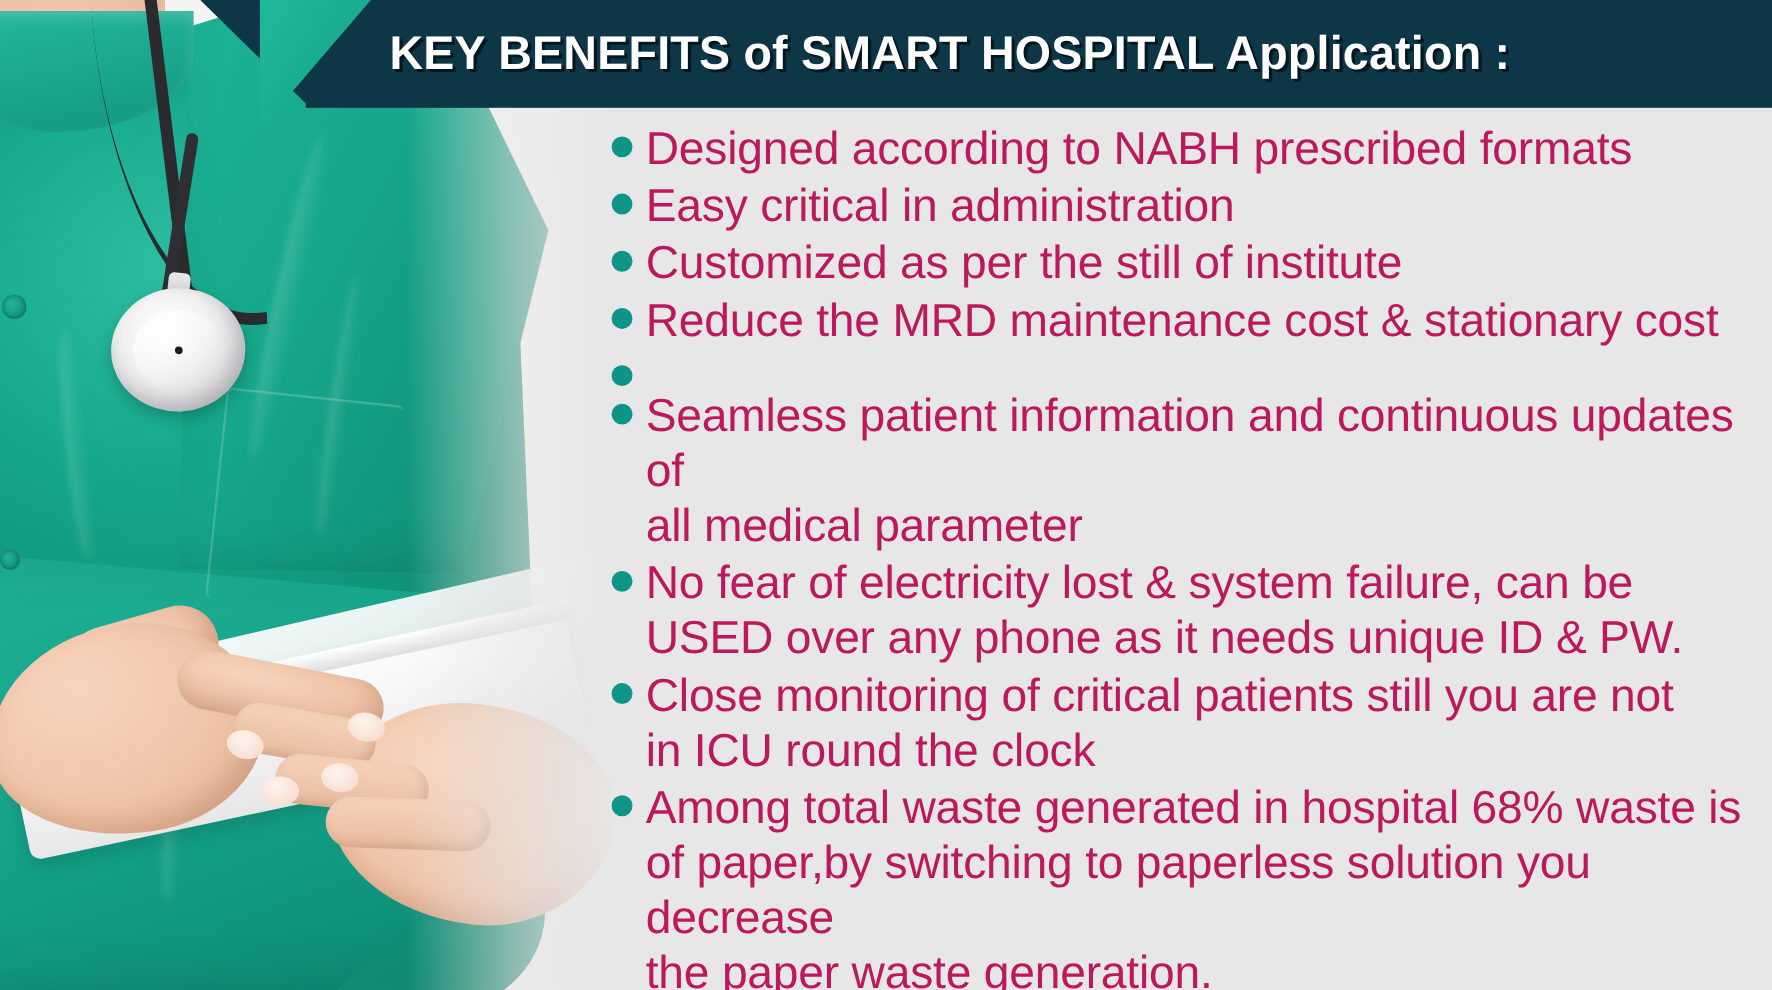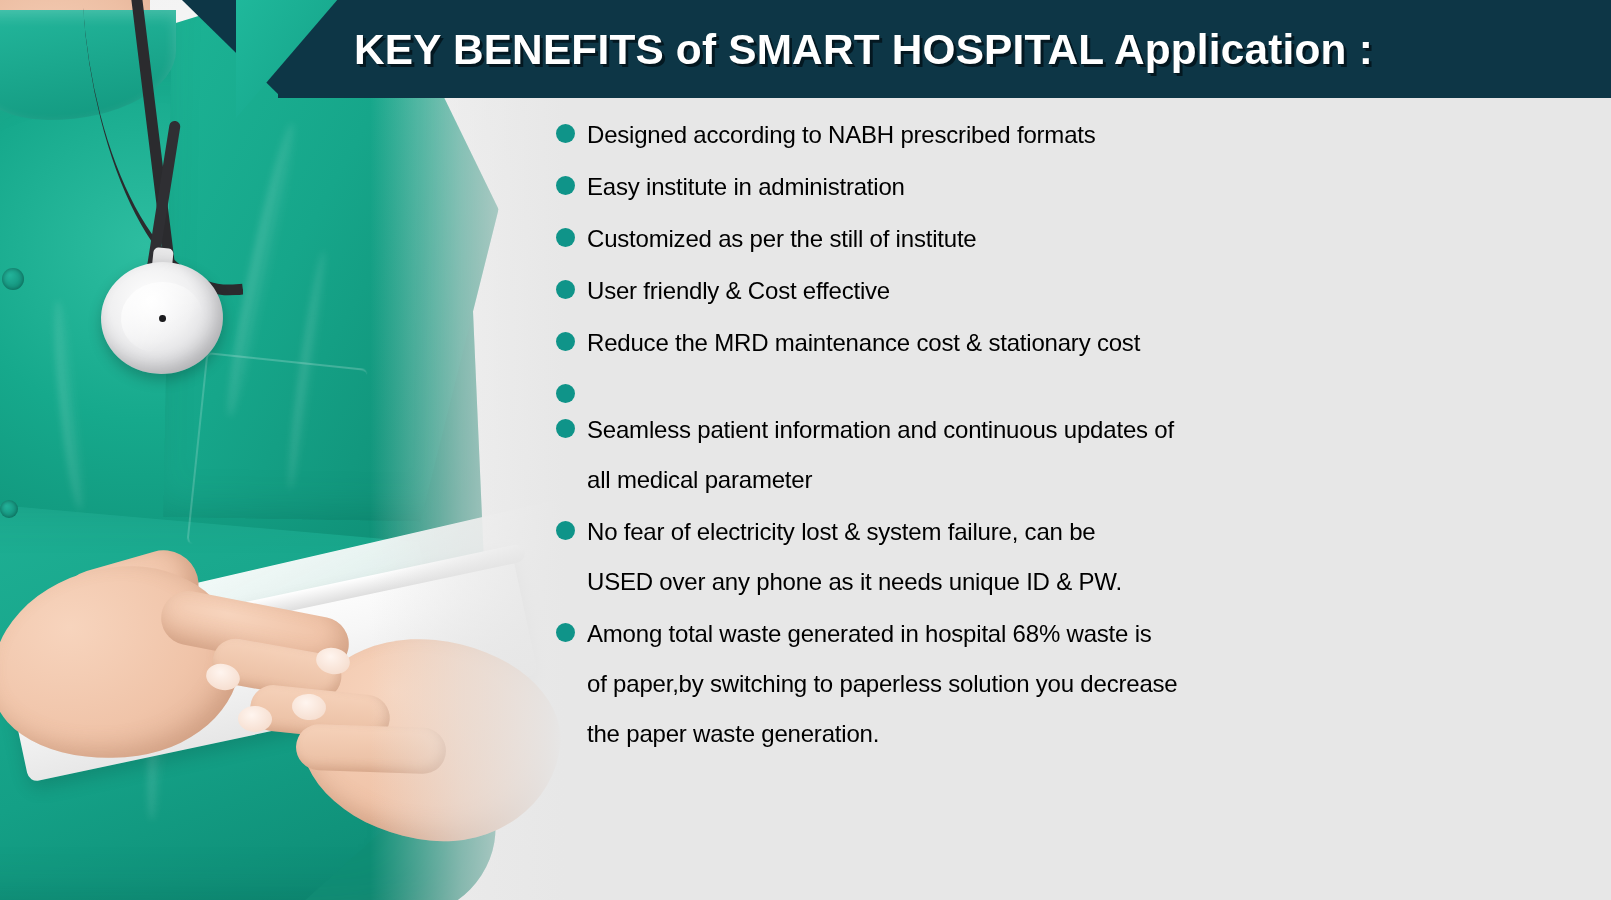--- a/index.html
+++ b/index.html
@@ -314,23 +314,23 @@
     margin: 0 0 2px 0;
   }
   .bullet-dot {
     flex: 0 0 auto;
     width: 19px; height: 19px;
     border-radius: 50%;
     background: #0f9489;
     margin: 14px 12px 0 0;
   }
   .bullet-text {
-    color: #000000;
+    color: #be185d;
     font-family: "Liberation Sans", sans-serif;
-    font-size: 24px;
+    font-size: 42px;
     line-height: 50px;
     letter-spacing: -.2px;
     white-space: pre-line;
   }
 </style>
 </head>
 <body>
 
 <div id="slide">
 
@@ -386,32 +386,28 @@
 
   <div class="content">
 
     <div class="bullet-row">
       <span class="bullet-dot"></span>
       <span class="bullet-text">Designed according to NABH prescribed formats</span>
     </div>
 
     <div class="bullet-row">
       <span class="bullet-dot"></span>
-      <span class="bullet-text">Easy institute in administration</span>
+      <span class="bullet-text">Easy critical in administration</span>
     </div>
 
     <div class="bullet-row">
       <span class="bullet-dot"></span>
       <span class="bullet-text">Customized as per the still of institute</span>
     </div>
 
-    <div class="bullet-row">
-      <span class="bullet-dot"></span>
-      <span class="bullet-text">User friendly &amp; Cost effective</span>
-    </div>
 
     <div class="bullet-row">
       <span class="bullet-dot"></span>
       <span class="bullet-text">Reduce the MRD maintenance cost &amp; stationary cost</span>
     </div>
 
     <div class="bullet-row">
       <span class="bullet-dot"></span>
     </div>
 
@@ -420,20 +416,25 @@
       <span class="bullet-text">Seamless patient information and continuous  updates of
 all medical parameter</span>
     </div>
 
     <div class="bullet-row">
       <span class="bullet-dot"></span>
       <span class="bullet-text">No fear of electricity lost &amp; system failure, can be
 USED over any phone as it needs unique ID &amp; PW.</span>
     </div>
 
+    <div class="bullet-row">
+      <span class="bullet-dot"></span>
+      <span class="bullet-text">Close monitoring of critical patients still you are not
+ in ICU round the clock</span>
+    </div>
 
     <div class="bullet-row">
       <span class="bullet-dot"></span>
       <span class="bullet-text">Among total waste generated in hospital 68% waste is
 of paper,by switching to paperless solution you decrease
 the paper waste generation.</span>
     </div>
 
   </div>
 

